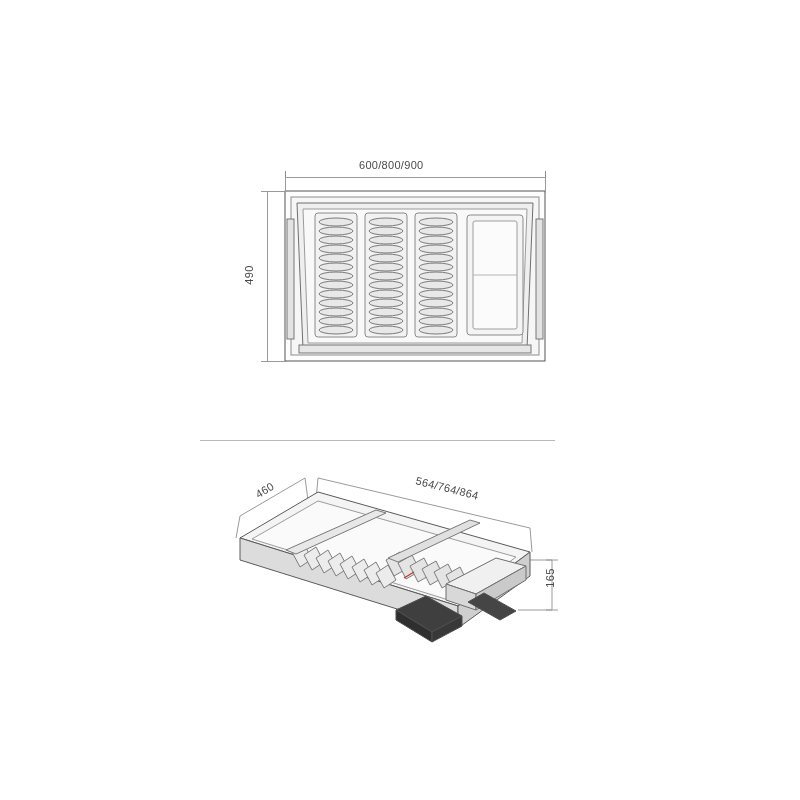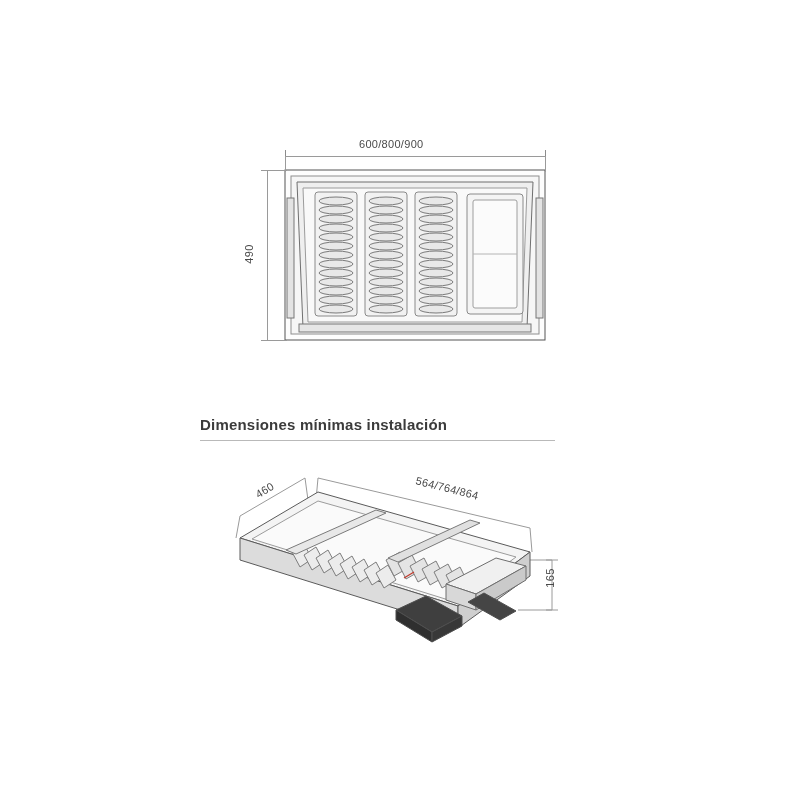--- a/index.html
+++ b/index.html
@@ -61,21 +61,21 @@
   }
   .section-rule {
     position: absolute;
     left: 200px;
     top: 440px;
     width: 355px;
     border-top: 1px solid #b9b9b9;
   }
 
   
-  #top-view { position: absolute; left: 255px; top: 138px; width: 300px; height: 215px; }
+  #top-view { position: absolute; left: 255px; top: 159px; width: 300px; height: 215px; }
 
   
   #iso-view { position: absolute; left: 200px; top: 460px; width: 400px; height: 230px; }
 
   svg { display: block; overflow: visible; }
 </style>
 </head>
 <body>
 
 <div class="stage">
@@ -171,21 +171,20 @@
         <rect x="218" y="62" width="44" height="108" rx="2" fill="#fbfbfb" stroke="#9e9e9e"></rect>
         <line x1="218" y1="116" x2="262" y2="116" stroke="#b4b4b4"></line>
       </g>
 
       <g stroke="#777" stroke-width="1">
         <rect x="44" y="186" width="232" height="8" fill="#e6e6e6"></rect>
       </g>
     </svg>
   </div>
 
-  <div class="section-title">Dimensiones mínimas instalación</div>
   <div class="section-rule"></div>
 
   <div id="iso-view">
 
     <div class="dim-label" style="left:55px; top:24px; transform:rotate(-31deg);">460</div>
 
     <div class="dim-label" style="left:215px; top:22px; transform:rotate(14deg);">564/764/864</div>
 
     <div class="dim-label vert" style="left:340px; top:112px;">165</div>
 

